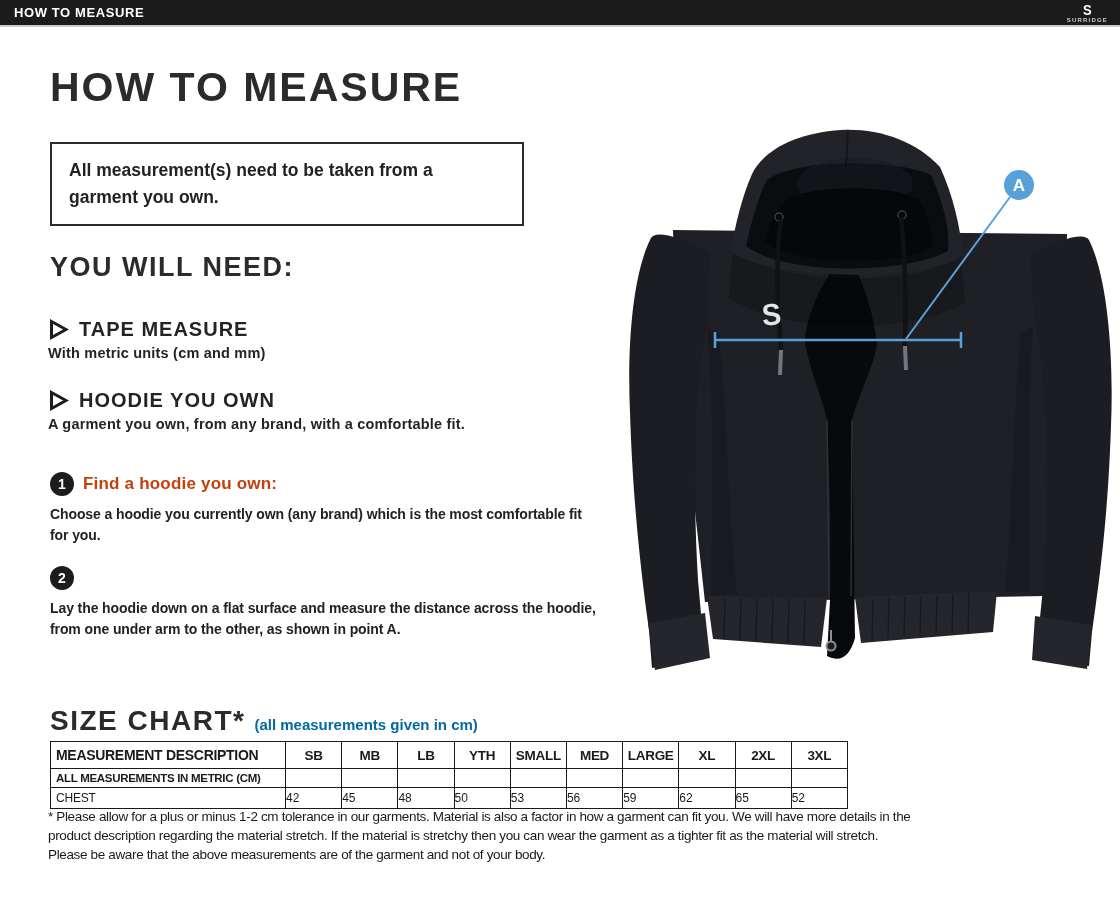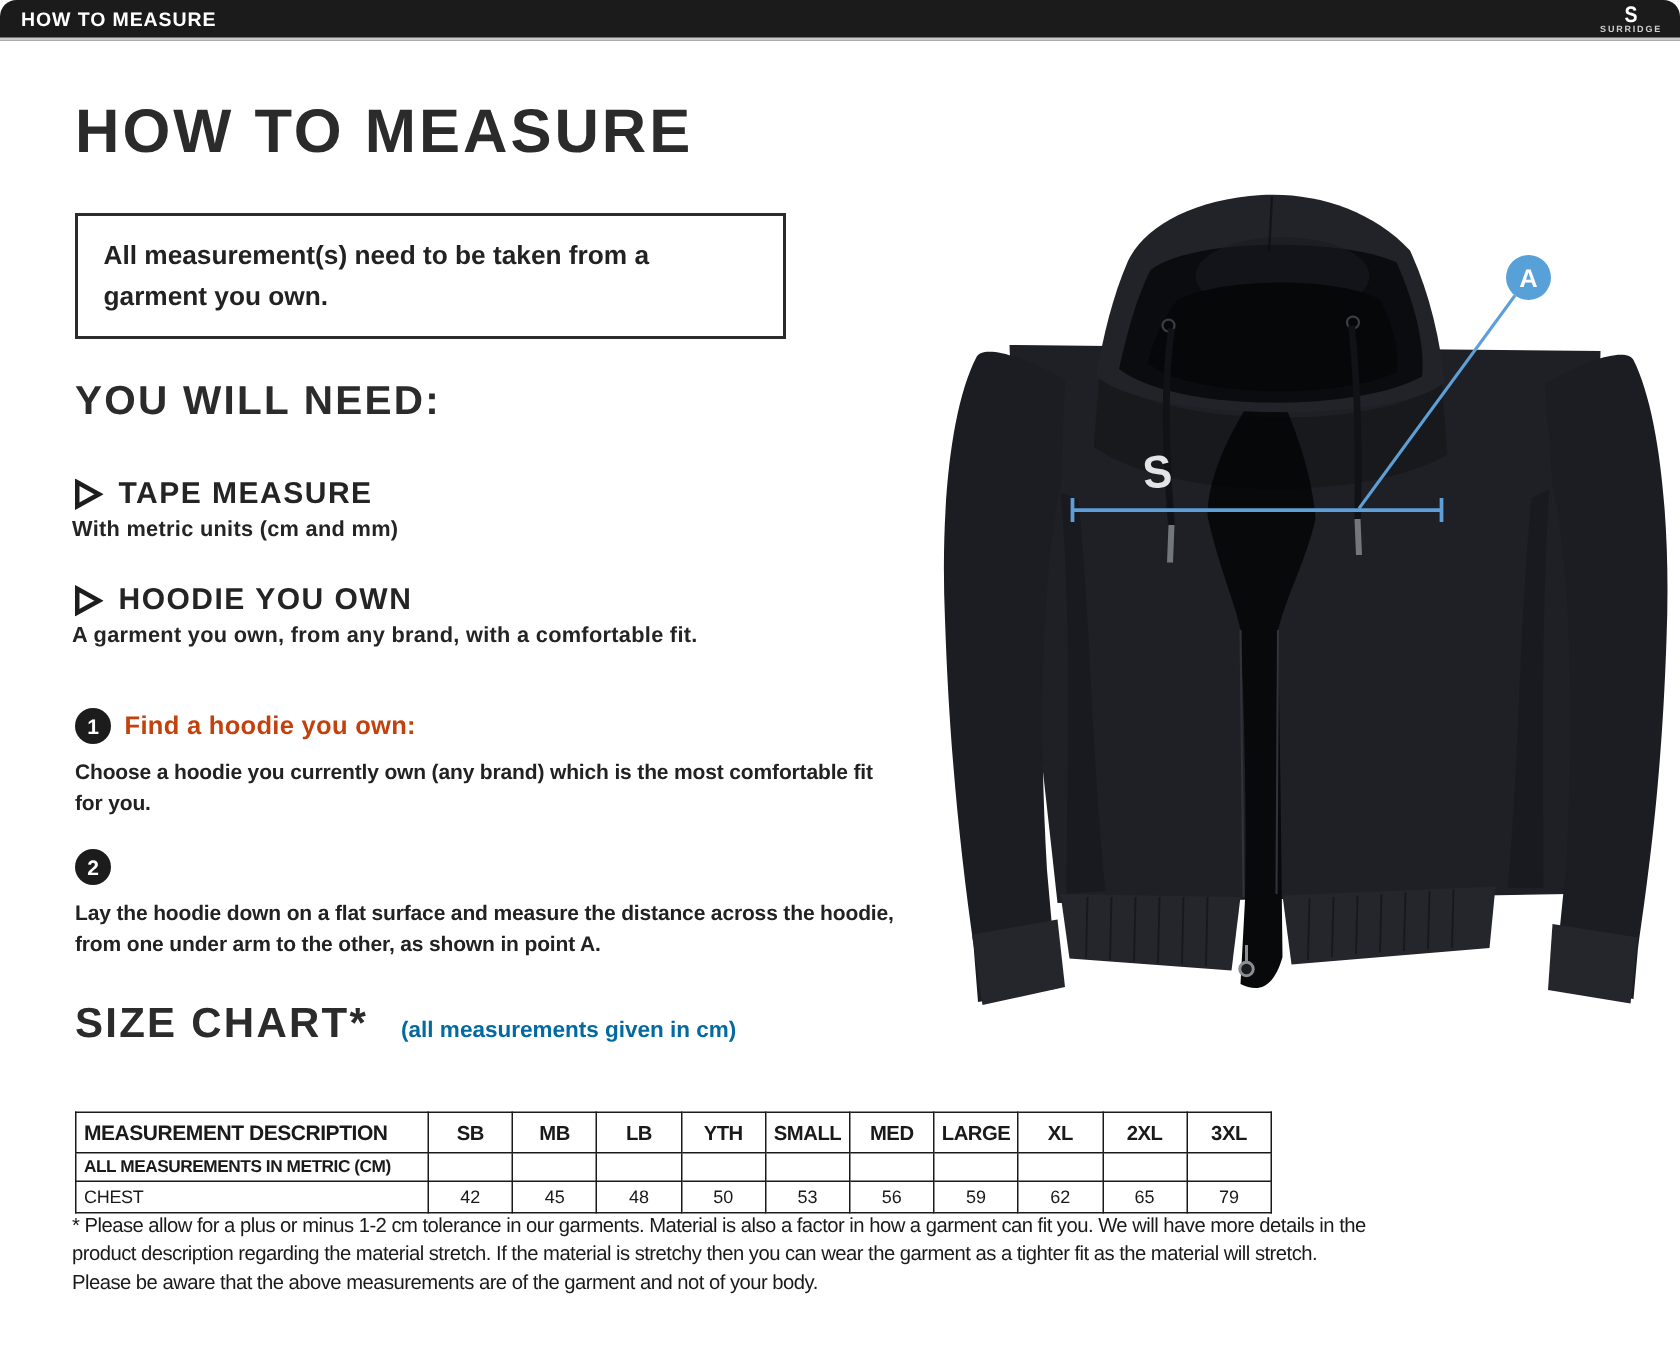--- a/index.html
+++ b/index.html
@@ -1,18 +1,18 @@
 <!DOCTYPE html>
 <html><head>
 <meta charset="utf-8">
 <style>
   * { margin:0; padding:0; box-sizing:border-box; }
   html,body { background:#ffffff; }
   body { font-family:"Liberation Sans","DejaVu Sans",sans-serif; color:#222; }
-  #screen { position:relative; width:1120px; height:913px; background:#fff; overflow:hidden;border-radius:11px; }
+  #screen { position:relative; width:1120px; height:913px; background:#fff; overflow:hidden; }
 
   
   .topbar { position:absolute; left:0; top:0; width:1120px; height:27px;
             background:#1b1b1b; border-bottom:2px solid #c9c9c9;
             display:flex; align-items:center; justify-content:space-between; }
   .topbar-title { color:#fff; font-size:13px; font-weight:700; letter-spacing:.6px; padding-left:14px; }
   .topbar-logo { display:flex; flex-direction:column; align-items:center; padding-right:12px; line-height:1; }
   .topbar-logo .s-glyph { color:#fff; font-weight:900; font-size:13px; transform:scaleY(1.15); }
   .topbar-logo .brand { color:#cfcfcf; font-size:6px; font-weight:700; letter-spacing:1.2px; margin-top:1px; }
 
@@ -36,38 +36,38 @@
   .step { position:absolute; left:50px; width:552px; }
   .step.one { top:472px; }
   .step.two { top:566px; }
   .step-head { display:flex; align-items:center; gap:9px; }
   .step-badge { width:24px; height:24px; border-radius:50%; background:#1c1c1c; color:#fff;
                 font-size:14px; font-weight:700; display:flex; align-items:center; justify-content:center; }
   .step-title { font-size:17px; font-weight:700; color:#c2410c; letter-spacing:.2px; }
   .step-desc { margin-top:8px; font-size:14px; font-weight:700; line-height:1.5;
                color:#222; letter-spacing:-.1px; width:548px; }
 
-  .sc-head { position:absolute; left:50px; top:666px; display:flex; align-items:baseline; gap:22px; }
+  .sc-head { position:absolute; left:50px; top:705px; display:flex; align-items:baseline; gap:9px; }
   .sc-title { font-size:28px; font-weight:700; letter-spacing:1.5px; color:#2b2b2b; }
   .sc-sub { font-size:15px; font-weight:700; color:#0369a1; }
 
   
   table.size-chart { position:absolute; left:50px; top:741px; width:798px;
                      border-collapse:collapse; table-layout:fixed; }
   table.size-chart th, table.size-chart td { border:1.4px solid #1a1a1a; color:#1a1a1a;
                      overflow:hidden; white-space:nowrap; }
   col.c-desc { width:235px; }
   table.size-chart thead th { height:27px; font-size:13.5px; font-weight:700; letter-spacing:-.3px; }
   table.size-chart thead th.desc { text-align:left; padding-left:5px; font-size:14px; }
   table.size-chart tr.metric th { height:19px; text-align:left; padding-left:5px;
                      font-size:11.5px; font-weight:700; letter-spacing:-.3px; }
   table.size-chart tr.metric td { height:19px; }
   table.size-chart tr.chest th { height:21px; text-align:left; padding-left:5px;
                      font-size:12px; font-weight:400; letter-spacing:-.2px; }
-  table.size-chart tr.chest td { height:21px; text-align:center; font-size:12px; font-weight:400; }
+  table.size-chart tr.chest td { height:21px; font-size:12px; font-weight:400; }
 
   .footnote { position:absolute; left:48px; top:808px; width:864px;
               font-size:13.5px; font-weight:400; line-height:1.4; letter-spacing:-.35px; color:#1a1a1a; }
 
   
   .hoodie-wrap { position:absolute; left:615px; top:118px; width:505px; height:575px; }
 </style>
 </head>
 <body>
 
@@ -178,21 +178,21 @@
         <th>CHEST</th>
         <td>42</td>
         <td>45</td>
         <td>48</td>
         <td>50</td>
         <td>53</td>
         <td>56</td>
         <td>59</td>
         <td>62</td>
         <td>65</td>
-        <td>79</td>
+        <td>52</td>
       </tr>
     </tbody>
   </table>
 
   <div class="footnote">* Please allow for a plus or minus 1-2 cm tolerance in our garments. Material is also a factor in how a garment can fit you. We will have more details in the product description regarding the material stretch.  If the material is stretchy then you can wear the garment as a tighter fit as the material will stretch.  Please be aware that the above measurements are of the garment and not of your body.</div>
 
   <div class="hoodie-wrap">
     <svg width="505" height="575" viewBox="0 0 505 575">
 
       <path d="M58,112 L452,116 C450,250 440,390 430,478 L90,484 C80,390 62,250 58,112 Z" fill="#1e2025"></path>

